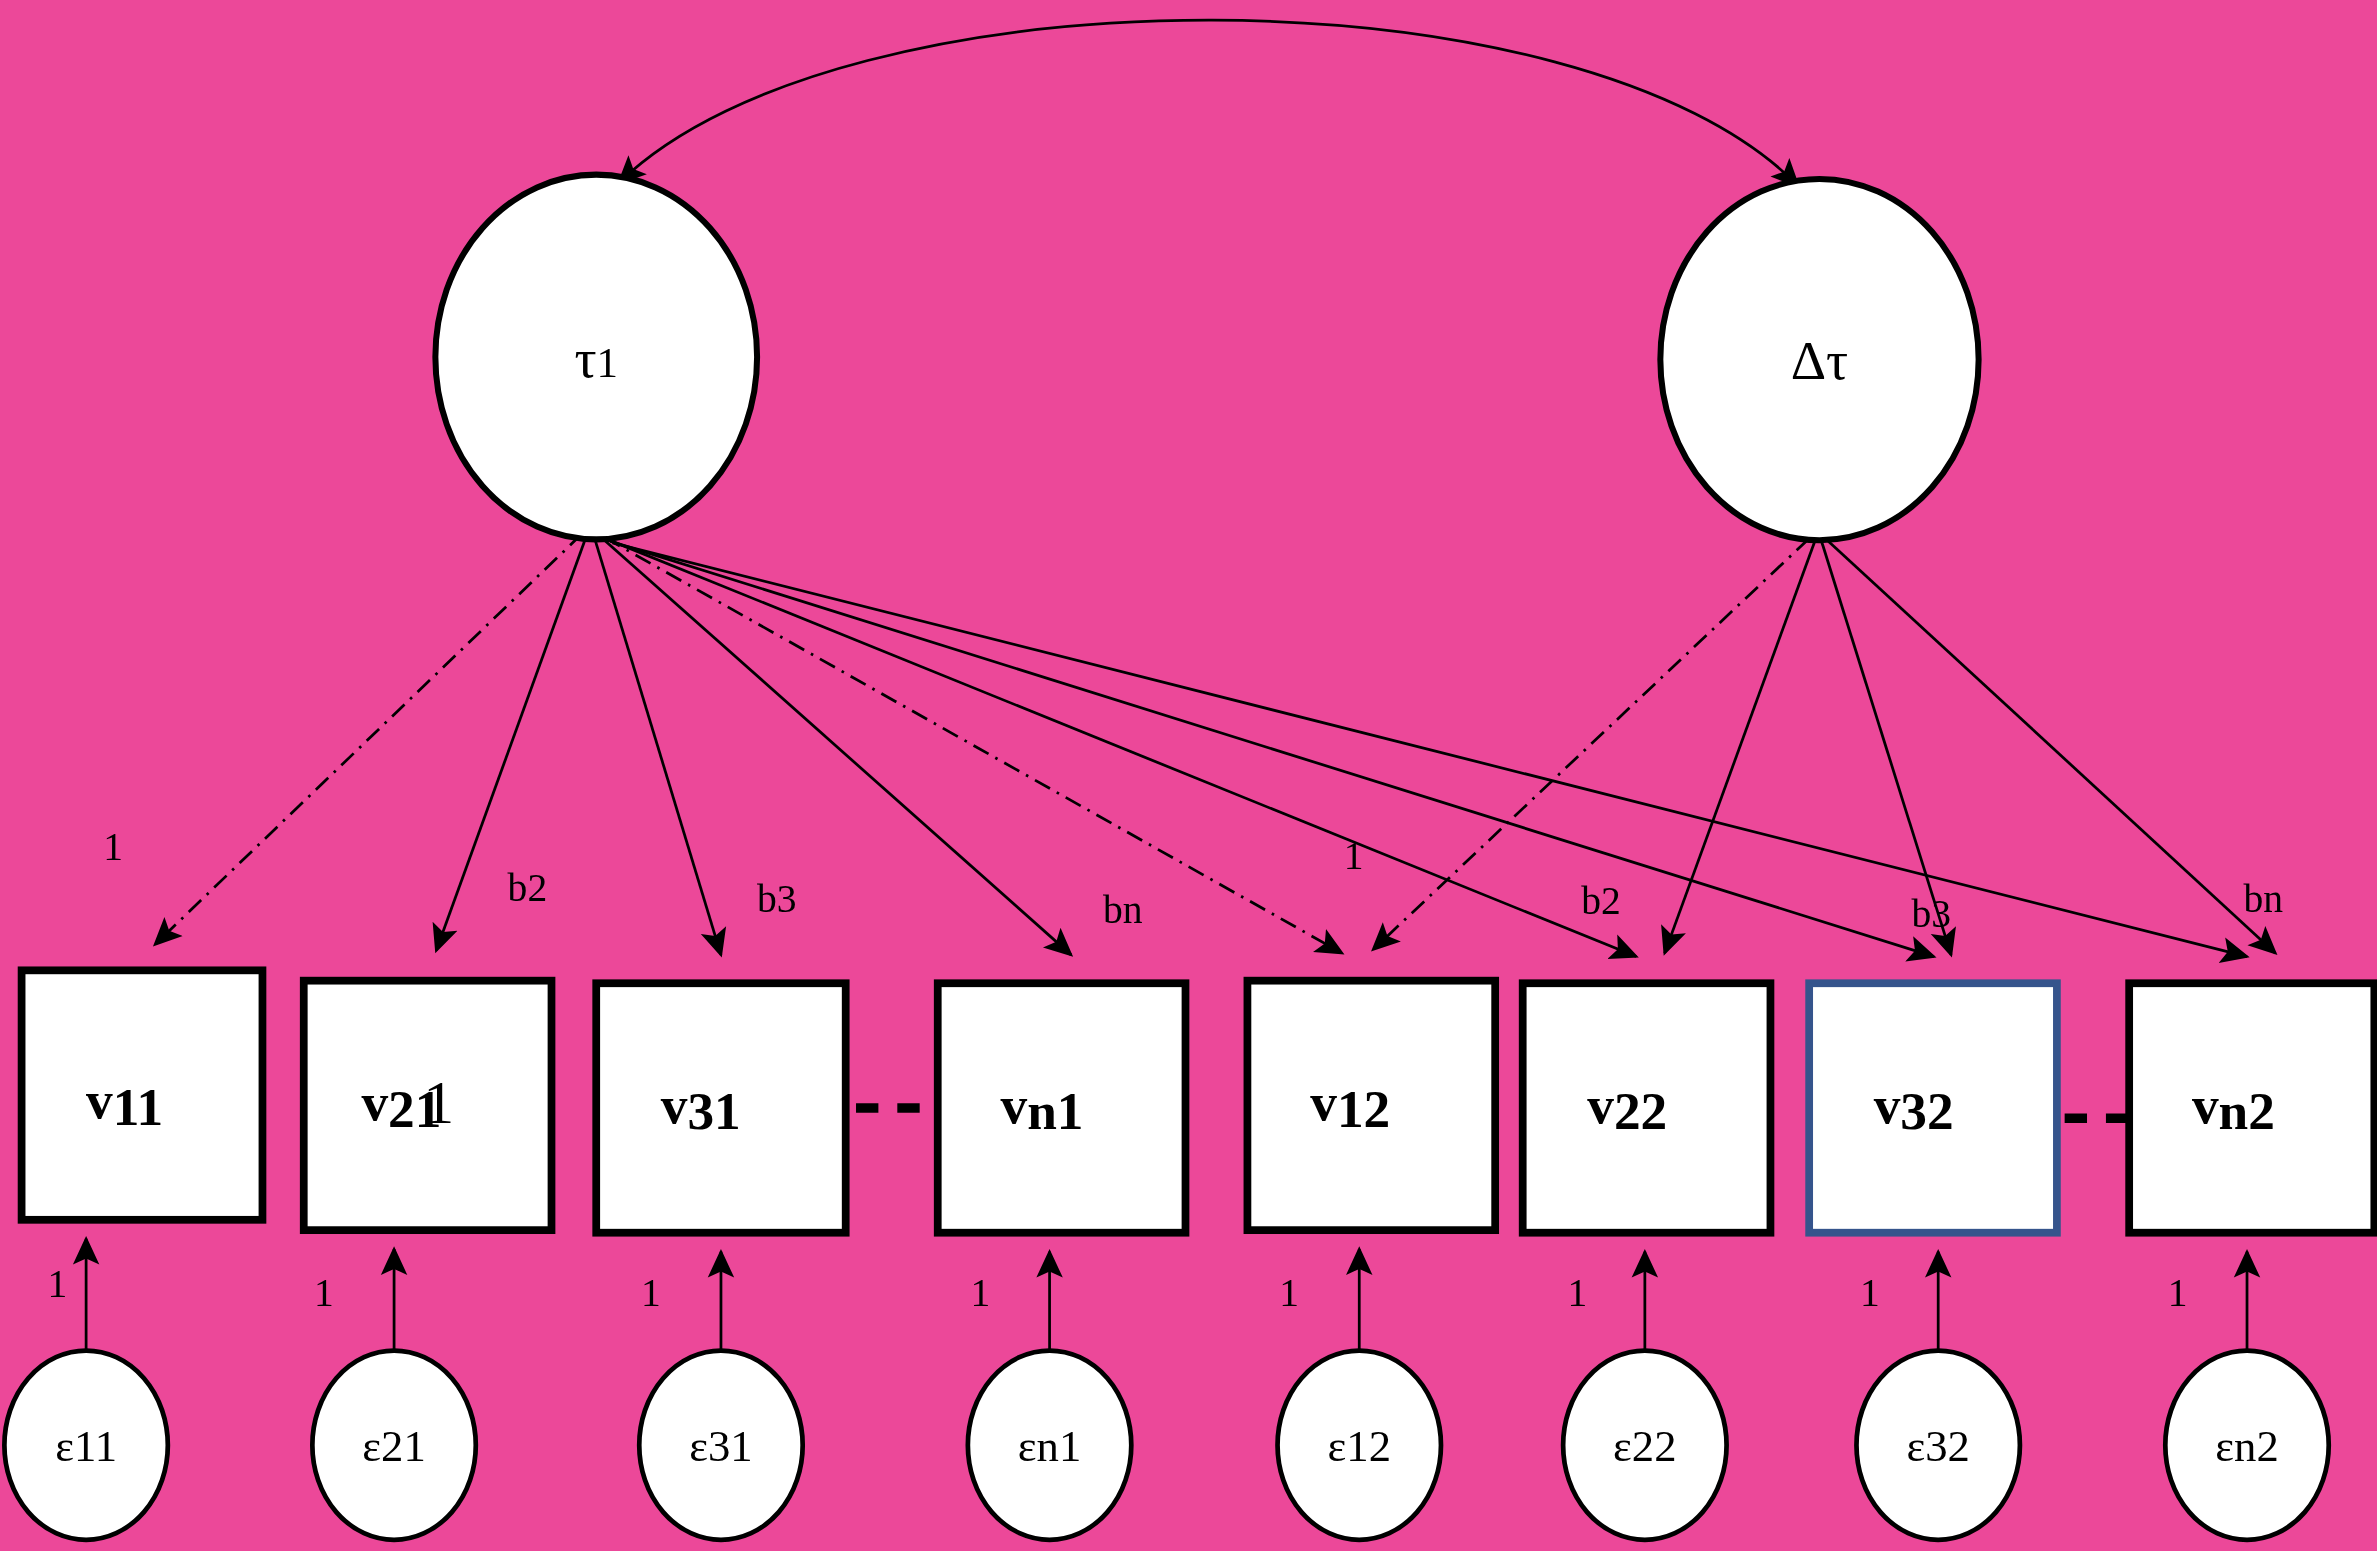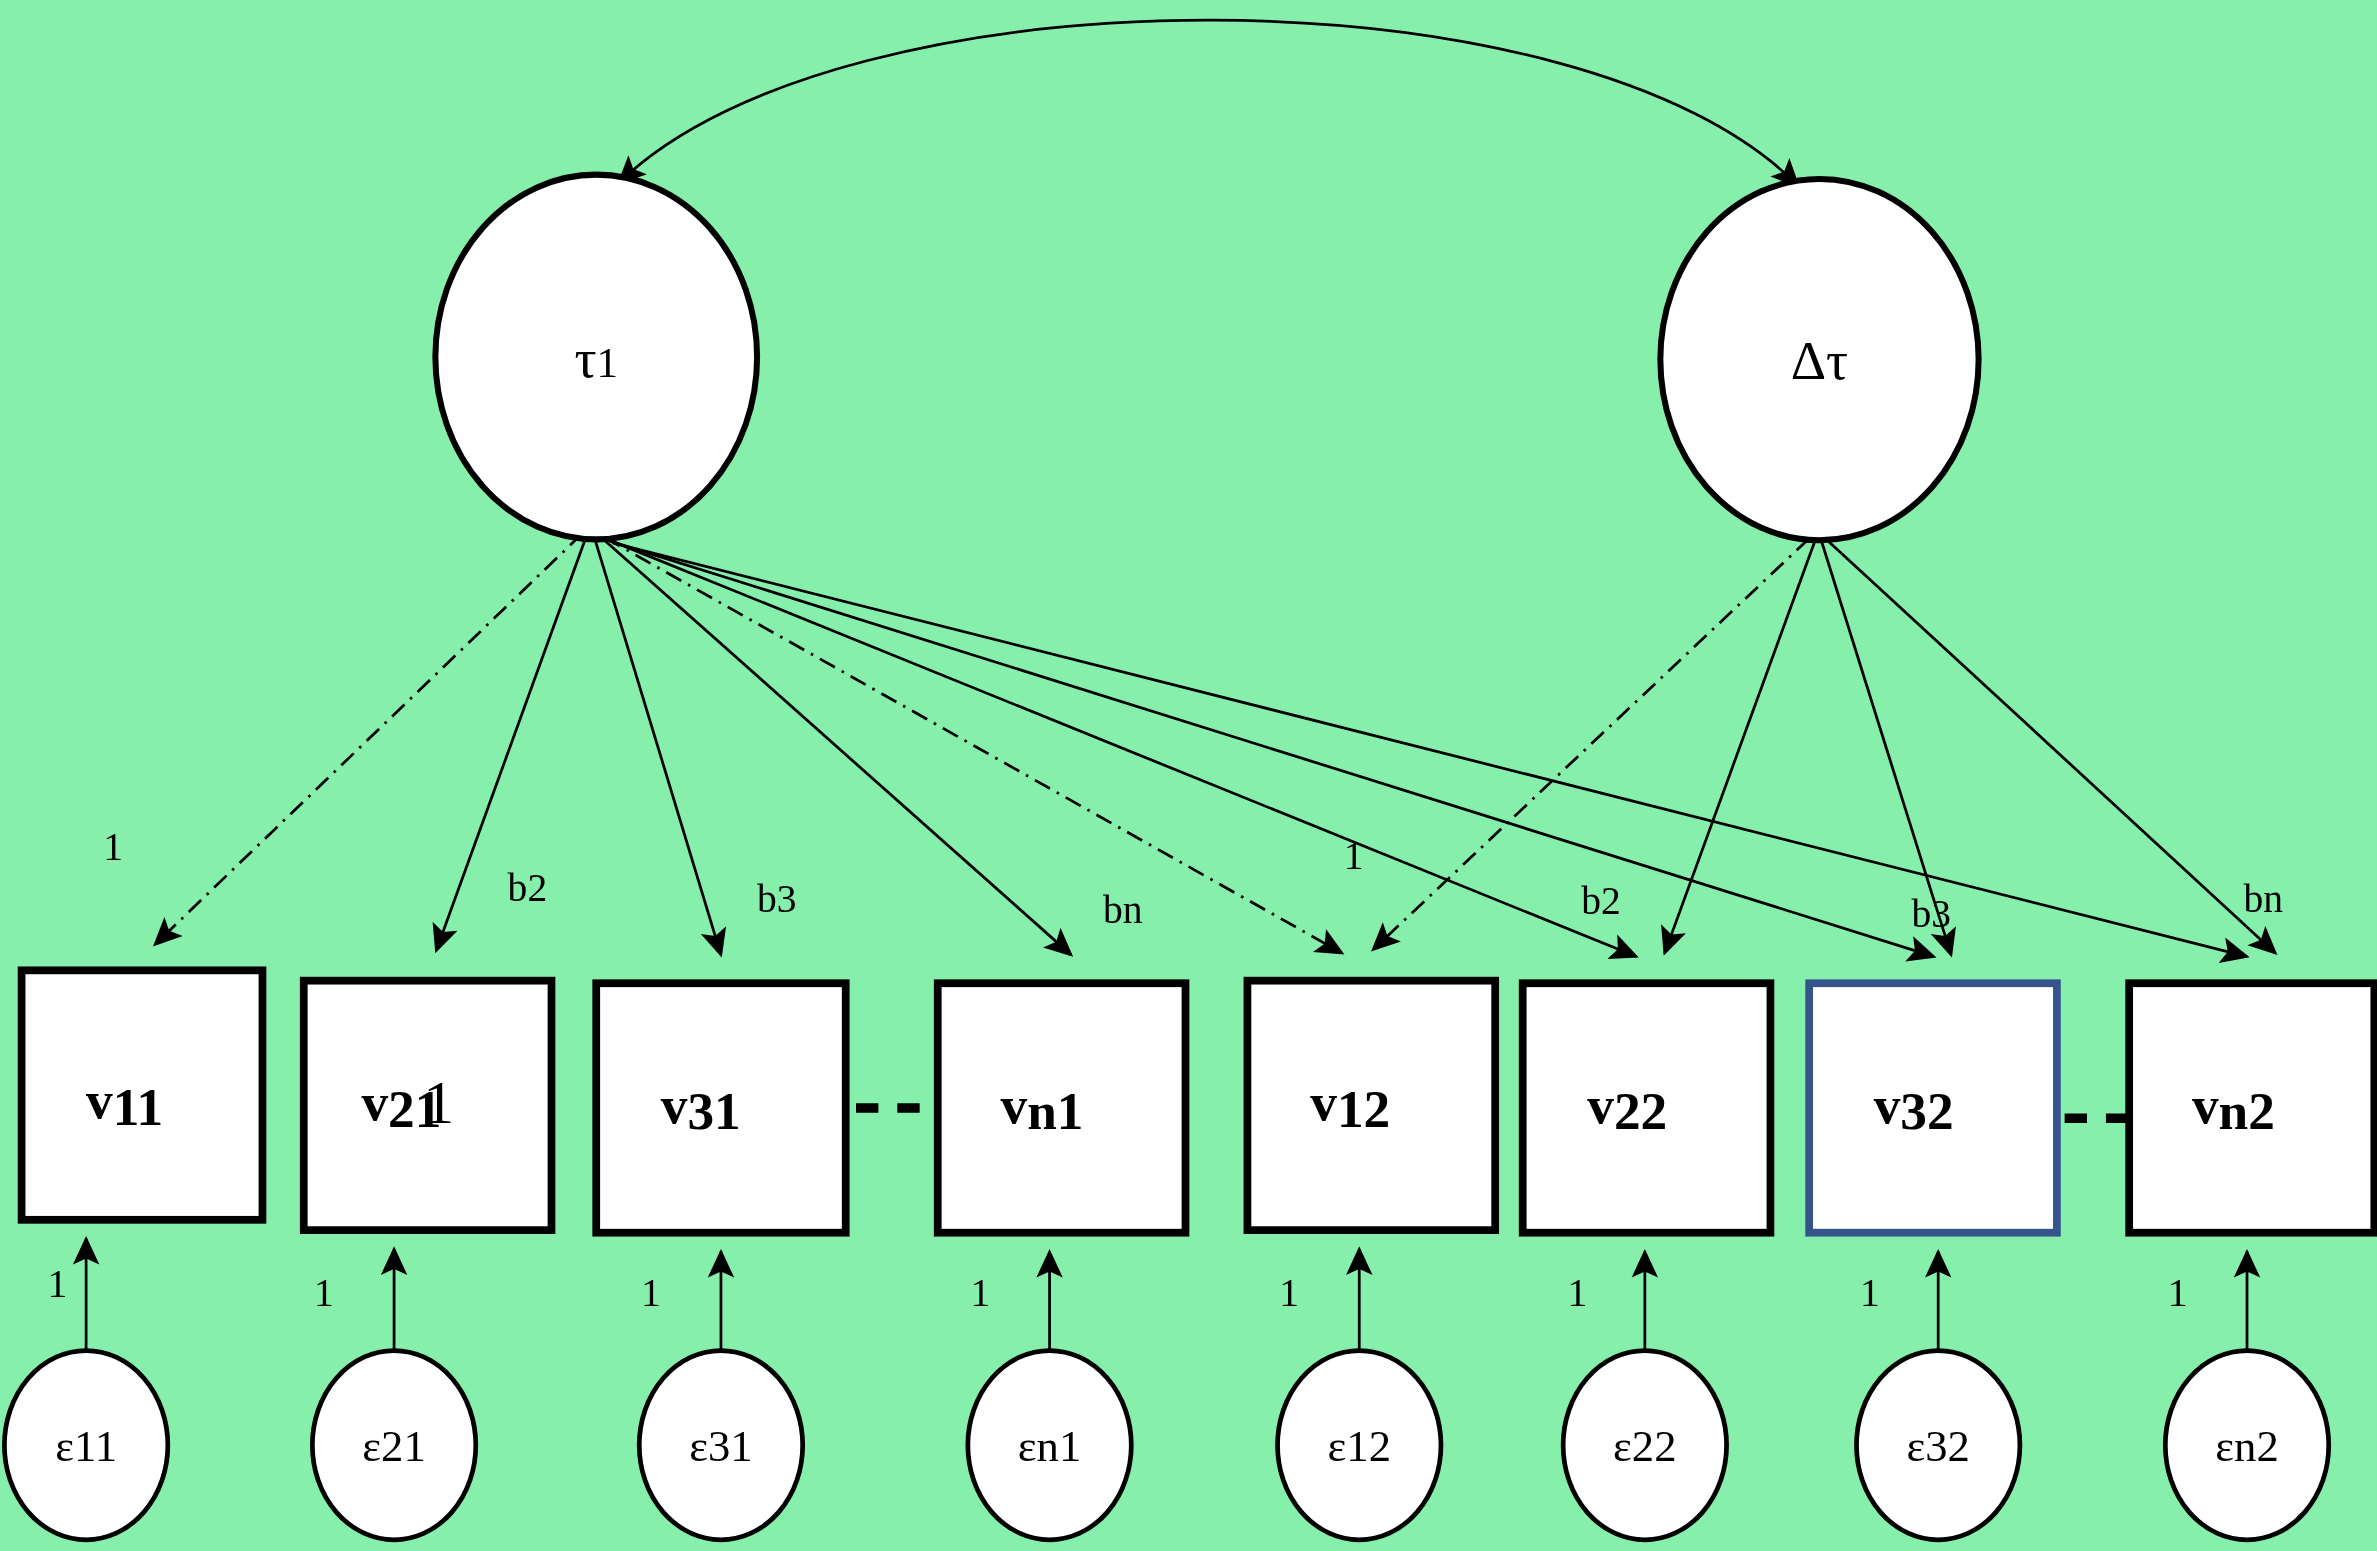--- a/index.html
+++ b/index.html
@@ -7,21 +7,21 @@
     padding: 0;
     background: #ffffff;
   }
   body {
     font-family: "Liberation Serif", "DejaVu Serif", serif;
   }
   #canvas-wrap {
     position: relative;
     width: 2377px;
     height: 1551px;
-    background: #86efac;
+    background: #ec4899;
     overflow: hidden;
   }
   svg#diagram {
     position: absolute;
     left: 0;
     top: 0;
     width: 2377px;
     height: 1551px;
     display: block;
   }

